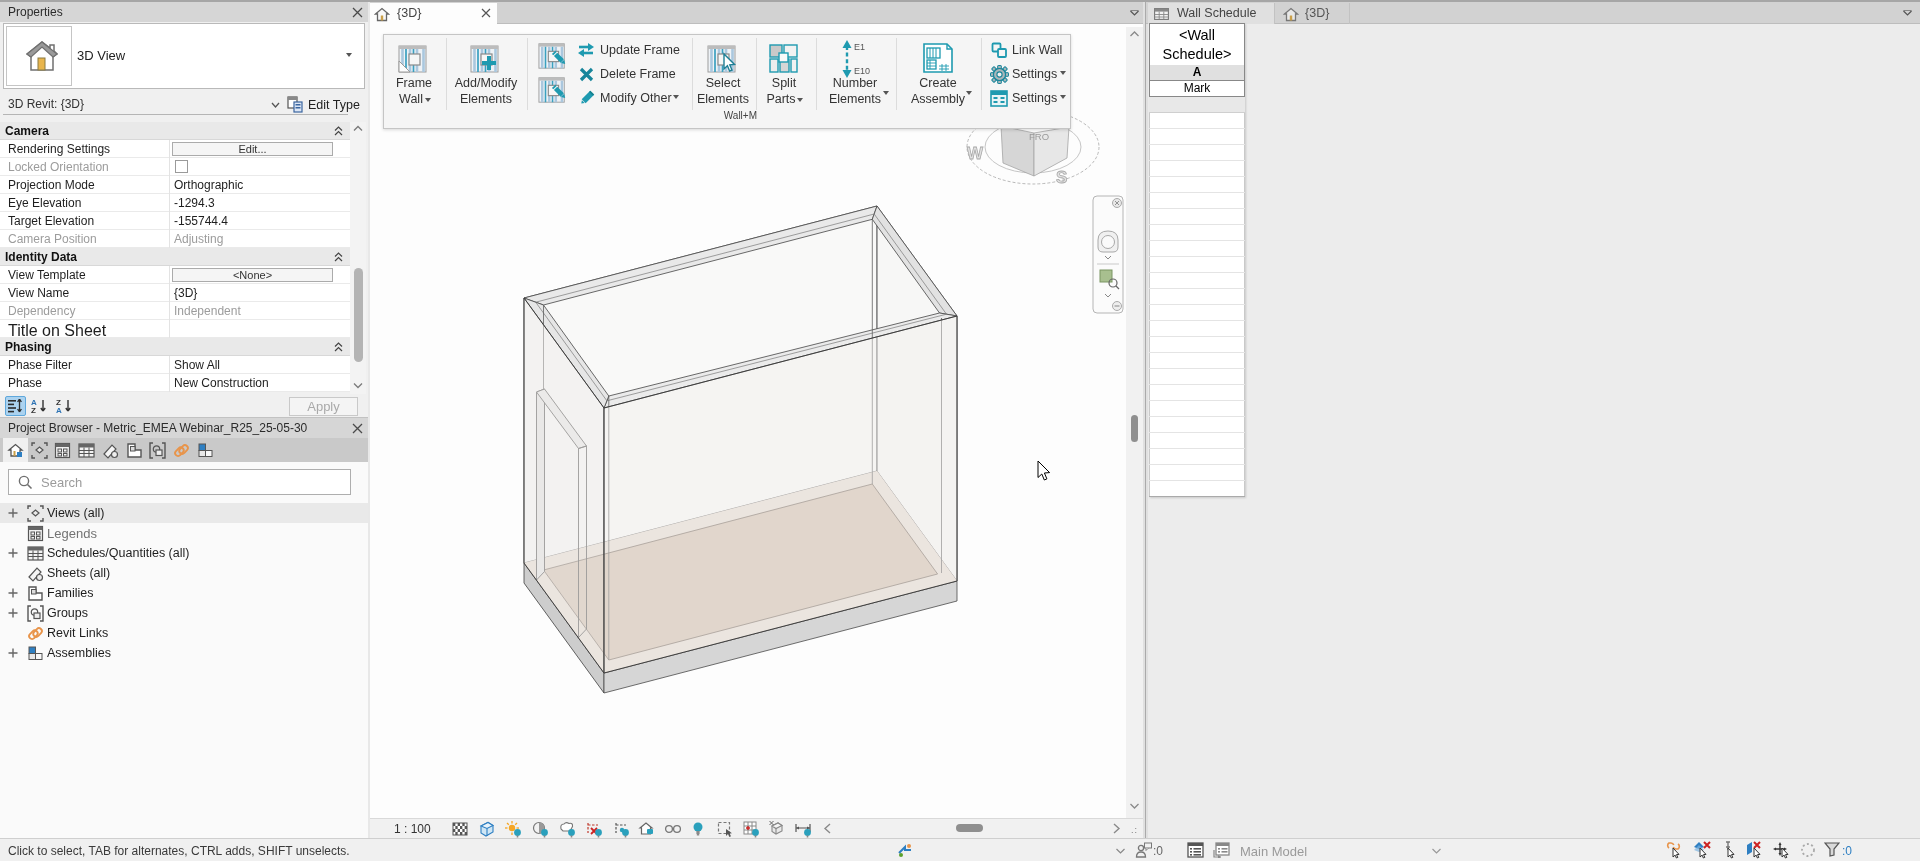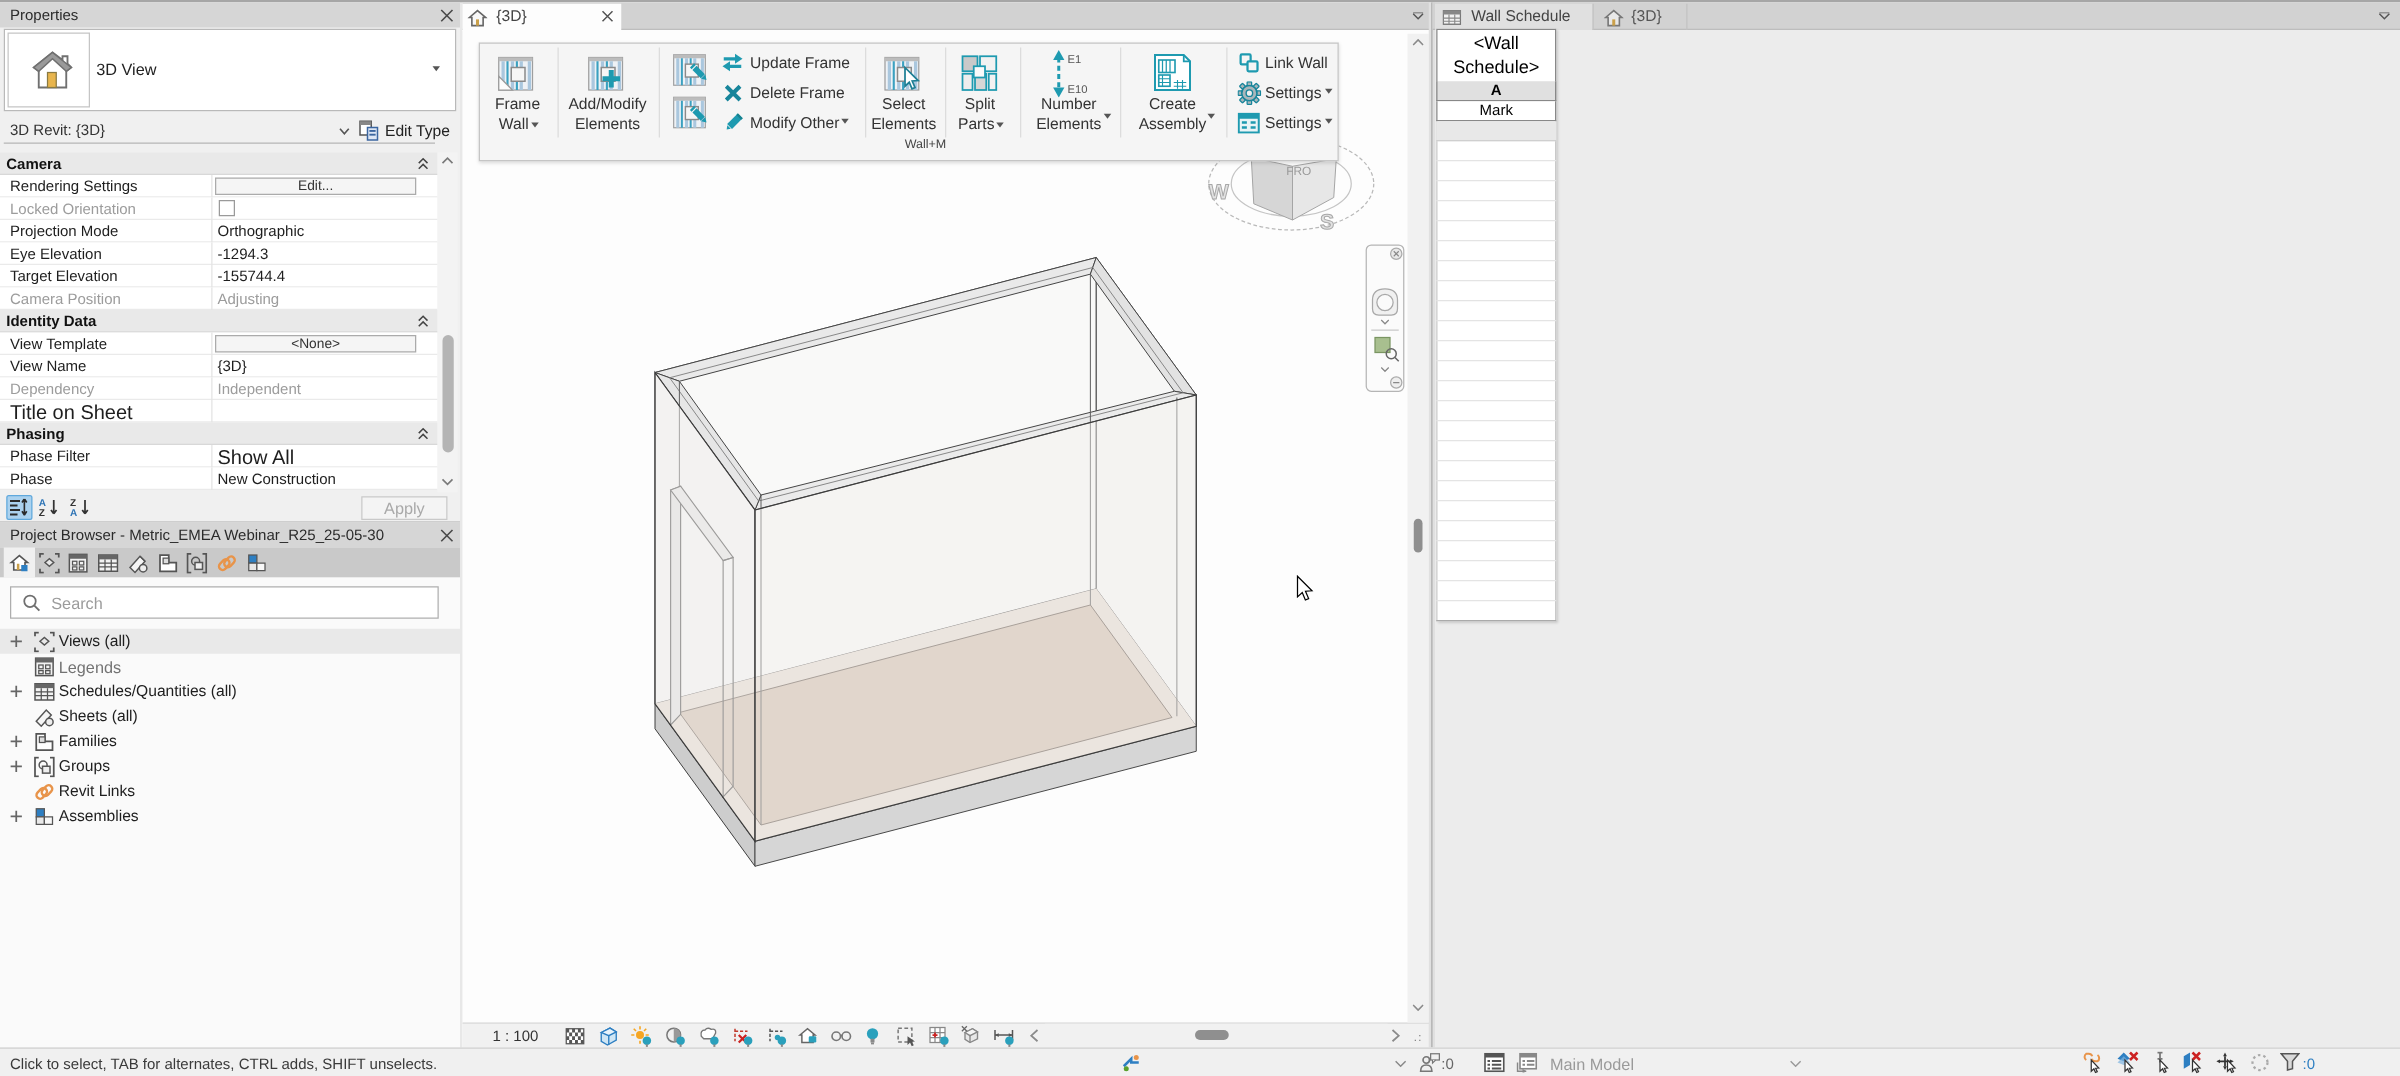--- a/index.html
+++ b/index.html
@@ -86,21 +86,21 @@
 <div class="abs" style="left:169px;top:320px;width:1px;height:18px;background:#e3e3e3"></div>
 <div class="abs" style="left:8px;top:322px;font-size:16px;color:#1e1e1e">Title on Sheet</div>
 <div class="abs" style="left:0;top:338px;width:350px;height:18px;background:#e9e9e9;border-bottom:1px solid #d8d8d8"></div>
 <div class="abs" style="left:5px;top:340px;font-size:12px;font-weight:bold;color:#111">Phasing</div>
 <svg class="abs" style="left:334px;top:342px" width="9" height="10" viewBox="0 0 9 10">
       <path d="M1 4.5 L4.5 1 L8 4.5 M1 9 L4.5 5.5 L8 9" stroke="#444" stroke-width="1.2" fill="none"></path>
     </svg>
 <div class="abs" style="left:0;top:356px;width:350px;height:18px;background:#fff;border-bottom:1px solid #eaeaea"></div>
 <div class="abs" style="left:169px;top:356px;width:1px;height:18px;background:#e3e3e3"></div>
 <div class="abs" style="left:8px;top:358px;font-size:12px;color:#1e1e1e">Phase Filter</div>
-<div class="abs" style="left:174px;top:358px;font-size:16px;color:#1e1e1e">Show All</div>
+<div class="abs" style="left:174px;top:358px;font-size:12px;color:#1e1e1e">Show All</div>
 <div class="abs" style="left:0;top:374px;width:350px;height:18px;background:#fff;border-bottom:1px solid #eaeaea"></div>
 <div class="abs" style="left:169px;top:374px;width:1px;height:18px;background:#e3e3e3"></div>
 <div class="abs" style="left:8px;top:376px;font-size:12px;color:#1e1e1e">Phase</div>
 <div class="abs" style="left:174px;top:376px;font-size:12px;color:#1e1e1e">New Construction</div>
 <div class="abs" style="left:350px;top:122px;width:16px;height:272px;background:#f3f3f3"></div>
 <svg class="abs" style="left:353px;top:125px" width="10" height="7" viewBox="0 0 10 7">
       <path d="M1 5.5 L5 1.5 L9 5.5" stroke="#7a7a7a" stroke-width="1.3" fill="none"></path>
     </svg>
 <svg class="abs" style="left:353px;top:382px" width="10" height="7" viewBox="0 0 10 7">
       <path d="M1 1.5 L5 5.5 L9 1.5" stroke="#7a7a7a" stroke-width="1.3" fill="none"></path>

